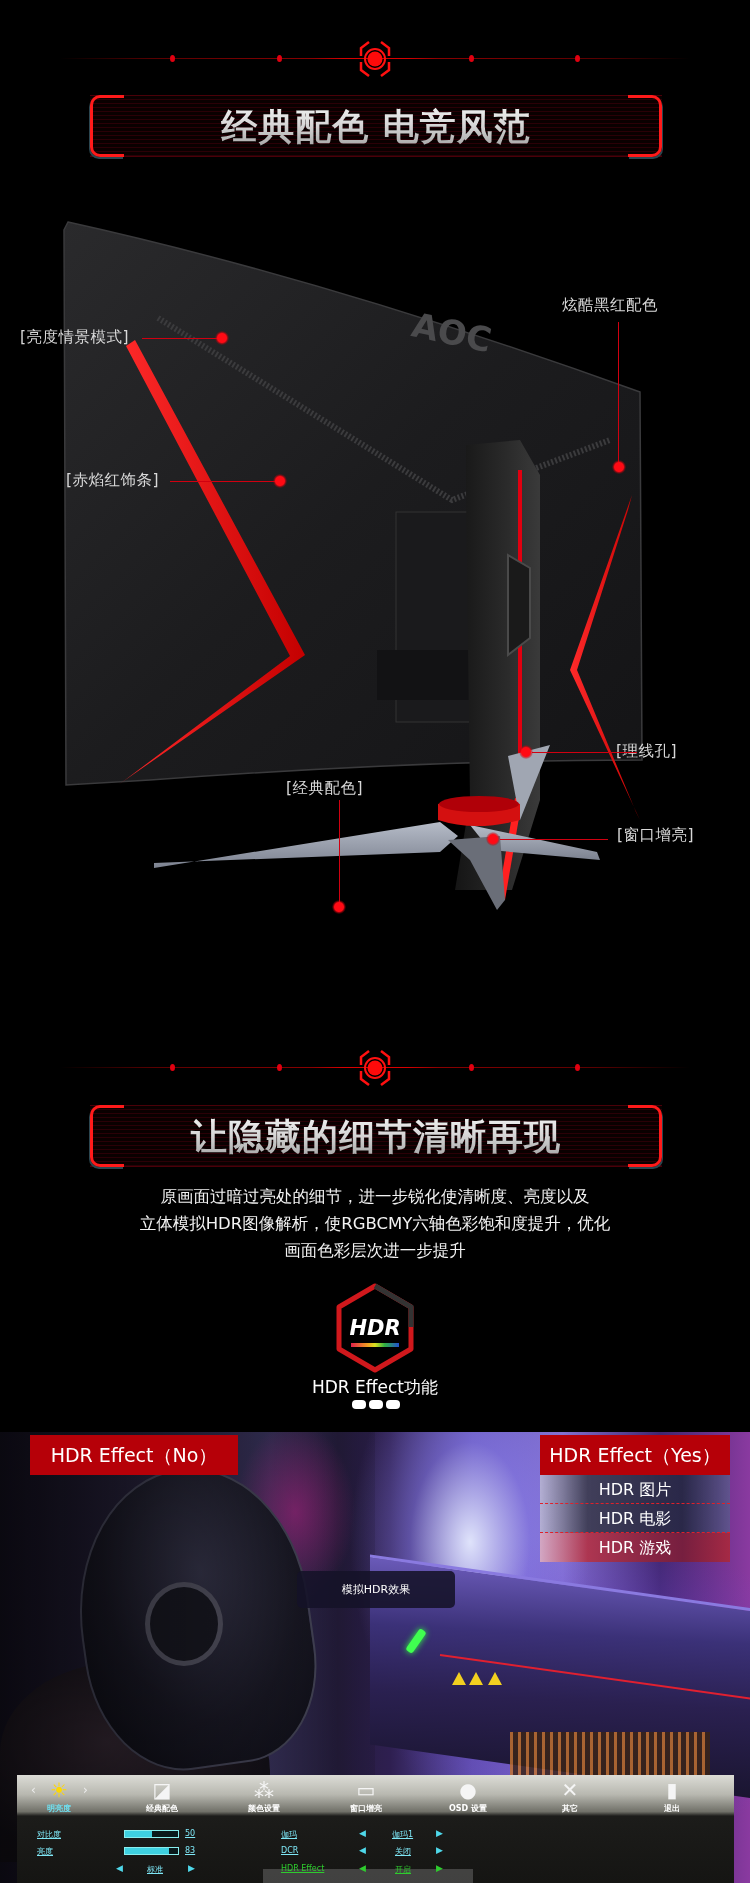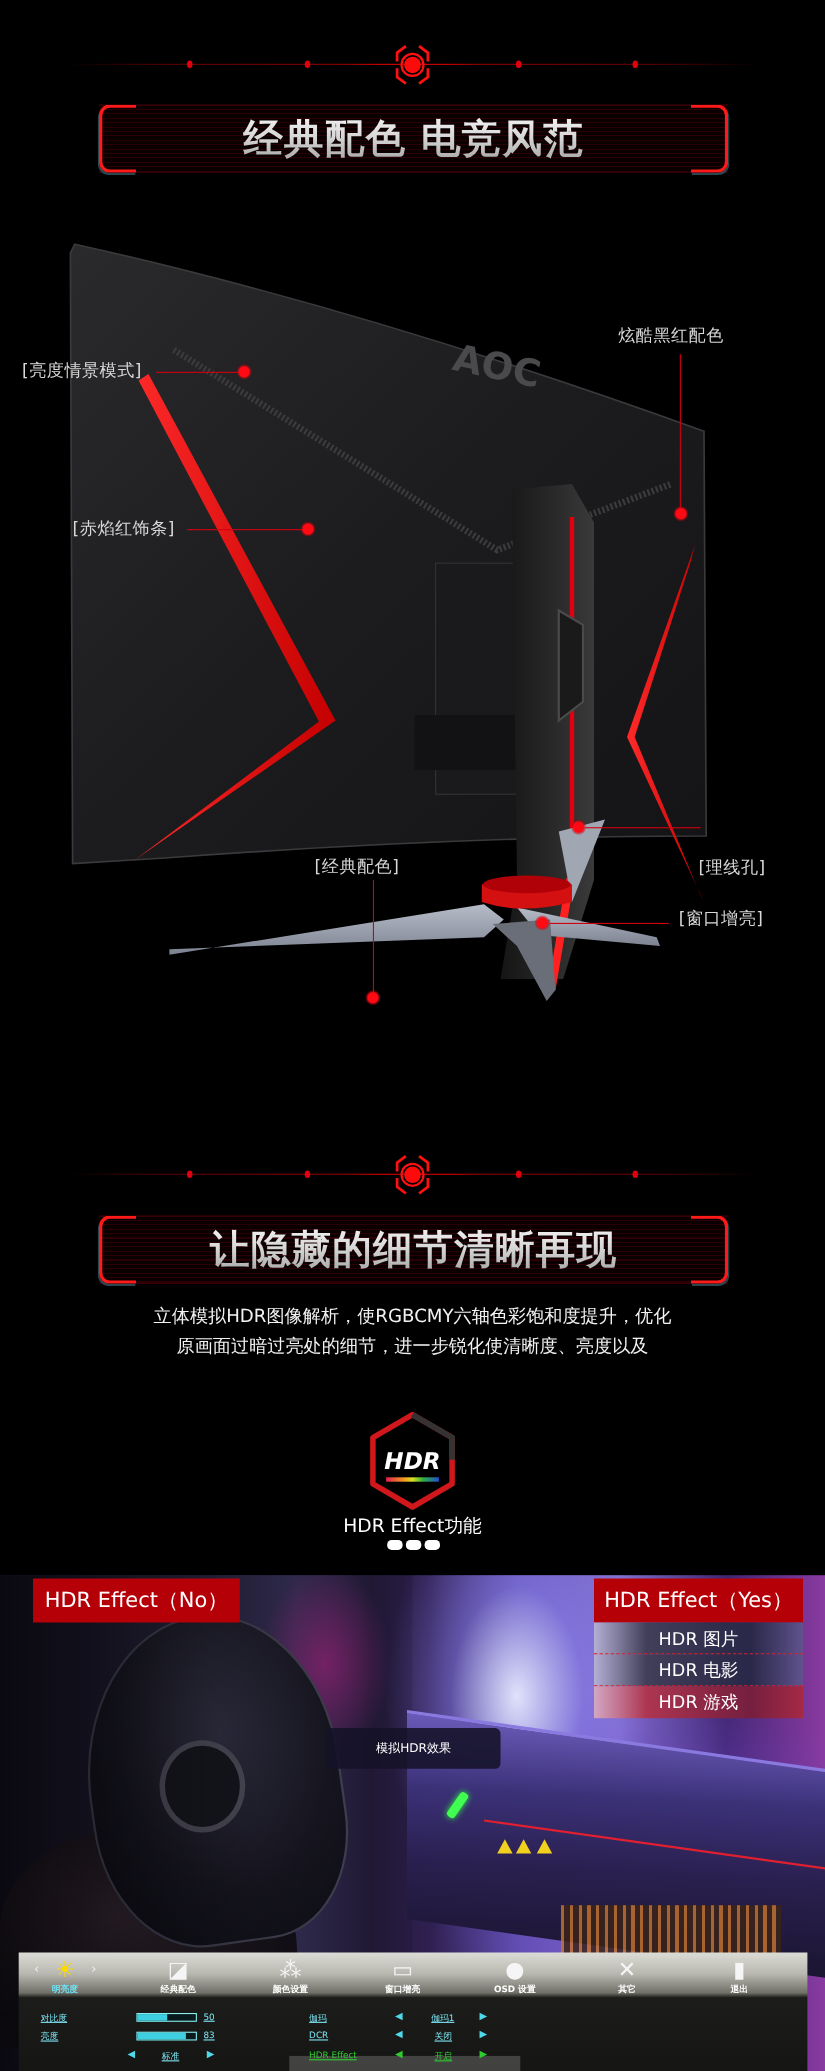--- a/index.html
+++ b/index.html
@@ -165,21 +165,21 @@
 <div class="annot-dot" style="left:215px;top:331px;"></div>
 
 <div class="annot-label" style="left:66px;top:470px;">[赤焰红饰条]</div>
 <div class="annot-line" style="left:170px;top:481px;width:106px;height:1px;"></div>
 <div class="annot-dot" style="left:273px;top:474px;"></div>
 
 <div class="annot-label" style="left:562px;top:295px;">炫酷黑红配色</div>
 <div class="annot-line" style="left:618px;top:322px;width:1px;height:140px;"></div>
 <div class="annot-dot" style="left:612px;top:460px;"></div>
 
-<div class="annot-label" style="left:635px;top:741px;margin-top:38px;">[理线孔]</div>
+<div class="annot-label" style="left:616px;top:741px;">[理线孔]</div>
 <div class="annot-line" style="left:532px;top:752px;width:105px;height:1px;"></div>
 <div class="annot-dot" style="left:519px;top:745px;"></div>
 
 <div class="annot-label" style="left:617px;top:825px;">[窗口增亮]</div>
 <div class="annot-line" style="left:500px;top:839px;width:108px;height:1px;"></div>
 <div class="annot-dot" style="left:486px;top:832px;"></div>
 
 <div class="annot-label" style="left:286px;top:778px;">[经典配色]</div>
 <div class="annot-line" style="left:339px;top:800px;width:1px;height:104px;"></div>
 <div class="annot-dot" style="left:332px;top:900px;"></div>
@@ -197,22 +197,23 @@
   </svg>
 </div>
 
 <div class="title-box" style="top:1105px;">
   <div class="cap l"></div>
   <div class="cap r"></div>
   <div class="txt">让隐藏的细节清晰再现</div>
 </div>
 
 <div class="desc" style="top:1183px;">
+  <div>原画面过暗过亮处的细节，进一步锐化使清晰度、亮度以及</div>
   <div>立体模拟HDR图像解析，使RGBCMY六轴色彩饱和度提升，优化</div>
-  <div>原画面过暗过亮处的细节，进一步锐化使清晰度、亮度以及</div>
+  <div>画面色彩层次进一步提升</div>
 </div>
 
 <svg class="abs" style="left:334px;top:1283px;" width="82" height="90" viewBox="0 0 82 90">
   <path d="M41 3 L77 24 L77 66 L41 87 L5 66 L5 24 Z" fill="#000" stroke="#d0181c" stroke-width="5" stroke-linejoin="round"></path>
   <path d="M41 3 L77 24 L77 44" fill="none" stroke="#333" stroke-width="5"></path>
   <text x="41" y="52" text-anchor="middle" font-family="DejaVu Sans, sans-serif" font-style="italic" font-weight="bold" font-size="21" fill="#fff">HDR</text>
   <defs>
       <linearGradient id="rainbow" x1="0" x2="1">
     <stop offset="0" stop-color="#e0204a"></stop>
         <stop offset="0.35" stop-color="#f0a020"></stop>
@@ -237,21 +238,21 @@
   <div class="darkleft"></div>
   <div class="gun"></div>
   <div class="gun-red"></div>
   <div class="gun-green"></div>
   <div class="warn" style="left:452px;"></div>
   <div class="warn" style="left:469px;"></div>
   <div class="warn" style="left:488px;"></div>
   <div class="grille"></div>
 </div>
 
-<div class="effect-box" style="left:30px;top:1435px;width:188px;">HDR Effect（No）</div>
+<div class="effect-box" style="left:30px;top:1435px;width:208px;">HDR Effect（No）</div>
 <div class="effect-box" style="left:540px;top:1435px;width:190px;">HDR Effect（Yes）</div>
 <div class="yes-list">
   <div class="yes-item">HDR 图片</div>
   <div class="yes-item">HDR 电影</div>
   <div class="yes-item active">HDR 游戏</div>
 </div>
 <div class="sim-pill">模拟HDR效果</div>
 
 <div class="osd">
   <div class="abs" style="left:14px;top:8px;font-size:12px;color:#eee;">‹</div>

